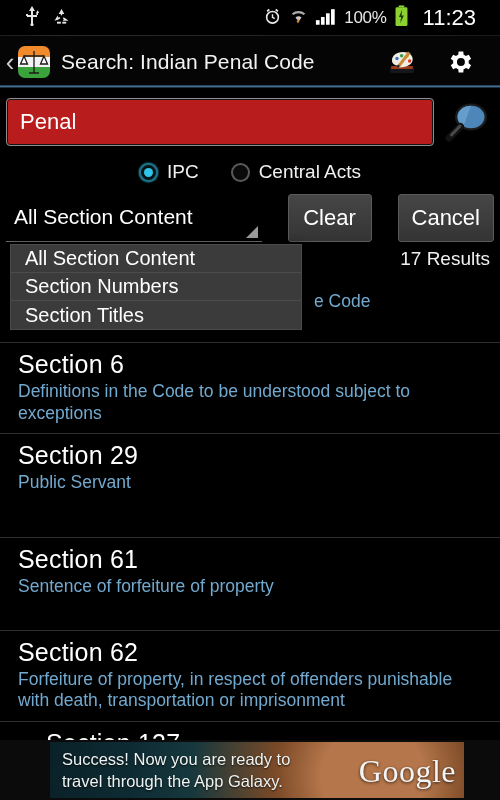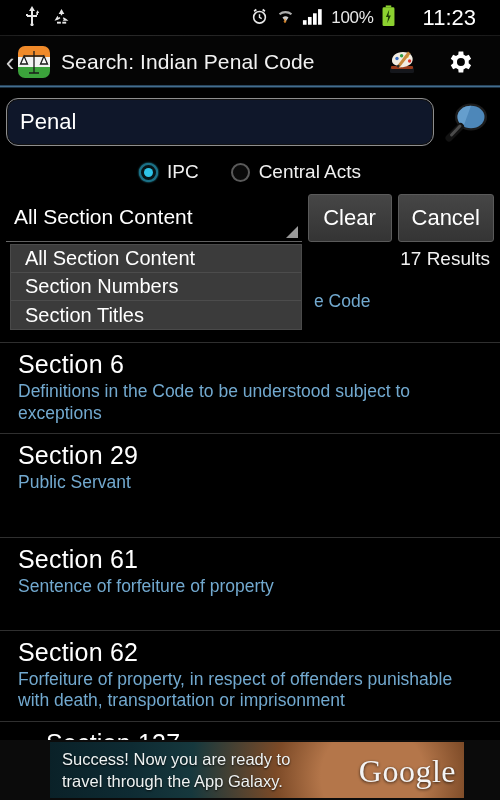--- a/index.html
+++ b/index.html
@@ -15,21 +15,21 @@
   .statusbar {
     height:36px; background:#000; display:flex; align-items:center;
     padding:0 20px; position:relative;
   }
   .sb-left { display:flex; align-items:center; gap:12px; margin-left:4px; }
   .sb-right {
     margin-left:auto; display:flex; align-items:center; gap:7px; padding-right:4px;
   }
   .sb-icon { display:block; }
   .sb-pct { font-size:17px; color:#e8e8e8; letter-spacing:-0.3px; }
-  .sb-clock { font-size:22px; color:#fff; letter-spacing:0px; margin-left:20px; }
+  .sb-clock { font-size:22px; color:#fff; letter-spacing:0px; margin-left:7px; }
   .statusbar-underline {
     position:absolute; left:0; right:0; bottom:0; height:1px;
     background:linear-gradient(to right,#1b1b1b,#2a2a2a 12%,#1a1a1a);
   }
 
   
   .actionbar {
     height:52px; background:#050505; display:flex; align-items:center;
     position:relative;
   }
@@ -52,23 +52,23 @@
   .accent-line {
     position:absolute; left:0; right:0; bottom:0; height:3px;
     background:linear-gradient(to bottom,#0d1c28,#4f7fa5 40%,#2b4a63 70%,#0a1118);
   }
 
   
   .searchrow {
     display:flex; align-items:center; padding:8px 6px 6px 6px; gap:4px;
   }
   .searchfield {
-    flex:1; height:48px; border-radius:12px;
+    flex:1; height:48px; border-radius:4px;
     border:1px solid #8e8e8e;
-    background:#0f172a;
+    background:#b91c1c;
     display:flex; align-items:center; padding:0 13px;
     font-size:22px; color:#fff;
     box-shadow:inset 0 0 0 1px #121212;
   }
   .search-icon-btn { width:56px; height:52px; display:flex; align-items:center; justify-content:center; }
 
   
   .radiorow {
     display:flex; align-items:center; justify-content:center;
     gap:10px; height:34px; padding-top:2px;
@@ -99,20 +99,21 @@
   .spinner-caret {
     position:absolute; right:4px; bottom:3px;
     width:0; height:0; border-left:12px solid transparent; border-bottom:12px solid #9a9a9a;
   }
   .btn {
     height:48px; min-width:84px; padding:0 13px;
     background:linear-gradient(to bottom,#464646,#343434);
     border:1px solid #5a5a5a; border-radius:3px;
     color:#fff; font-size:22px; display:flex; align-items:center; justify-content:center;
     font-family:"Liberation Sans", sans-serif;
+    margin-left:20px;
   }
 
   
   .resultsrow {
     height:30px; display:flex; align-items:center; justify-content:flex-end;
     padding-right:10px;
   }
   .results-count { font-size:19px; color:#f0f0f0; }
 
   

